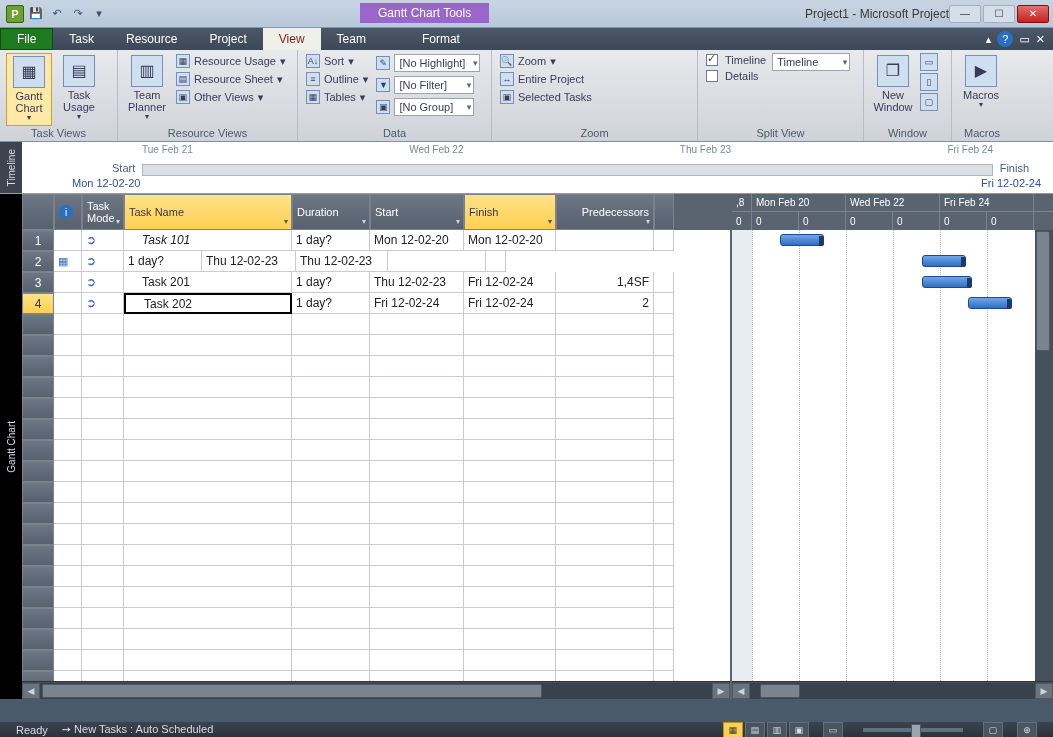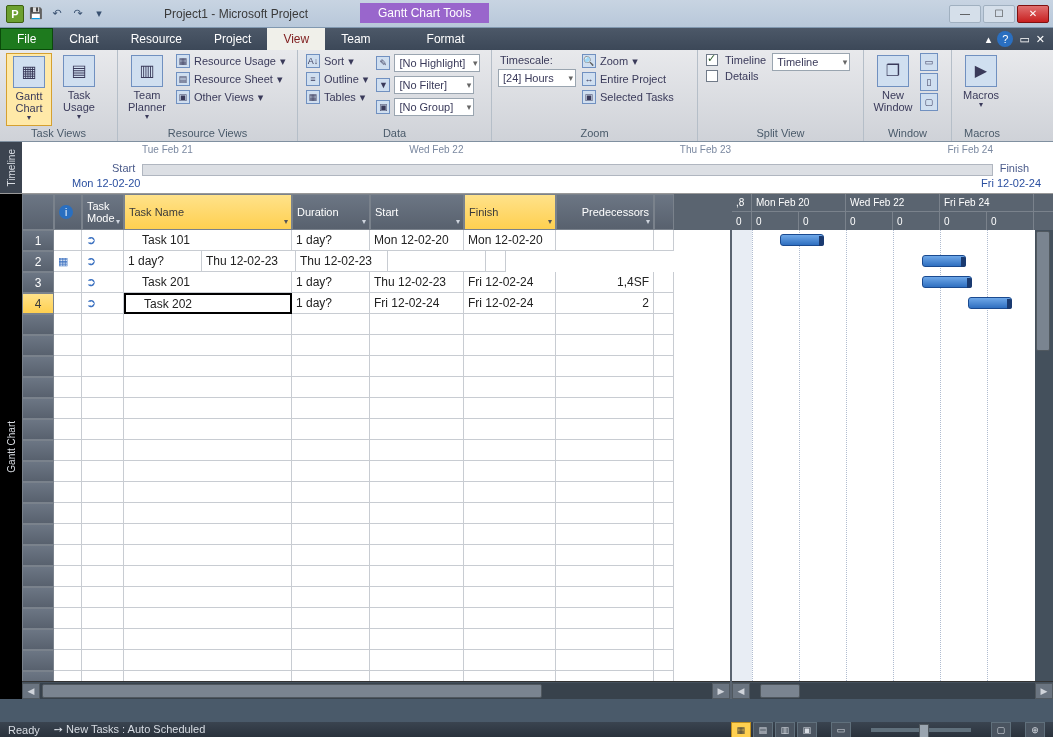--- a/index.html
+++ b/index.html
@@ -3,21 +3,21 @@
 <meta charset="utf-8">
 <style>
   * { box-sizing: border-box; margin: 0; padding: 0; font-family: "Segoe UI", Tahoma, sans-serif; }
   body { width: 1053px; height: 737px; background: #4a5a6a; overflow: hidden; position: relative; }
 
   
   .titlebar { height: 28px; background: linear-gradient(#c8d4e2,#b8c8da); display: flex; align-items: center; font-size: 12px; color: #3a3a3a; border-bottom:1px solid #8098b0;}
   .qat { display:flex; align-items:center; gap:3px; padding:0 6px;}
   .p-icon { width:18px;height:18px;background:#6ca030;border:1px solid #3c6010;color:#fff;font-weight:bold;font-size:11px;display:flex;align-items:center;justify-content:center;border-radius:2px;}
   .qat-btn { width:18px;height:18px;display:flex;align-items:center;justify-content:center;color:#385070;font-size:11px;cursor:pointer;}
-  .title-text { flex:1; text-align:left; padding-left:50px;}
+  .title-text { flex:1; text-align:right; padding-left:50px;}
   .tools-tab { background:#9966cc; color:#fff; padding:3px 18px; font-size:12px; position:absolute; left:360px; top:3px;}
   .win-btns { display:flex; gap:2px; padding-right:4px;}
   .win-btn { width:32px; height:18px; background:#d5dfea; border:1px solid #a0b0c0; display:flex;align-items:center;justify-content:center;font-size:10px;cursor:pointer;border-radius:2px;}
   .win-btn.close{background:linear-gradient(#e07070,#c82020);color:#fff;border-color:#801010;}
 
   
   .menutabs { height:22px; background:linear-gradient(#4c5868,#3c4858); display:flex; align-items:stretch; font-size:12px; color:#fff;}
   .menutab { padding:3px 16px; cursor:pointer; display:flex;align-items:center;}
   .menutab.file { background:#1e7a1e; border:1px solid #0a4a0a;}
   .menutab.active { background:#f0f0ea; color:#7f1d1d;}
@@ -96,21 +96,21 @@
   .gh-cell{border-right:1px solid #7a828c;display:flex;align-items:center;padding:0 4px;}
   .gantt-body{flex:1;position:relative;background:#fff;overflow:hidden;}
   .gantt-alt{position:absolute;top:0;bottom:0;background:#e8edf4;}
   .gantt-vline{position:absolute;top:0;bottom:0;border-right:1px dotted #b0bcd0;}
   .bar{position:absolute;height:12px;background:linear-gradient(#6fa8e8,#2f6fc0);border:1px solid #1a4a90;border-radius:3px;}
   .bar::after{content:"";position:absolute;right:-1px;top:1px;width:5px;height:10px;background:#1a3a70;border-radius:0 2px 2px 0;}
   .vscroll{width:18px;background:#44505c;position:absolute;right:0;top:36px;bottom:18px;}
   .vs-thumb{width:14px;background:#7a8490;border:1px solid #50585f;margin:1px;border-radius:2px;}
 
   
-  .statusbar{position:absolute;bottom:0;left:0;right:0;height:15px;background:linear-gradient(#3a4450,#2a323c);color:#d8dde4;font-size:11px;display:flex;align-items:center;padding:0 8px;gap:14px;}
+  .statusbar{position:absolute;bottom:0;left:0;right:0;height:15px;background:linear-gradient(#3a4450,#2a323c);color:#d8dde4;font-size:11px;display:flex;align-items:center;padding:0 16px;gap:14px;}
   .statusbar .views{margin-left:auto;display:flex;gap:2px;}
   .sv-btn{width:20px;height:16px;background:#4a5460;border:1px solid #60707c;cursor:pointer;display:flex;align-items:center;justify-content:center;font-size:9px;}
   .sv-btn.on{background:#ffd050;border-color:#c09020;color:#3a3a3a;}
   .zoom-slider{width:100px;height:4px;background:#60707c;position:relative;margin:0 6px;}
   .zoom-slider::after{content:"";position:absolute;left:48px;top:-4px;width:8px;height:12px;background:#9aa5b0;border:1px solid #50585f;}
 </style>
 </head>
 <body>
 
 <div class="titlebar">
@@ -125,21 +125,21 @@
   <div class="tools-tab">Gantt Chart Tools</div>
   <div class="win-btns">
     <div class="win-btn">—</div>
     <div class="win-btn">☐</div>
     <div class="win-btn close">✕</div>
   </div>
 </div>
 
 <div class="menutabs">
   <div class="menutab file">File</div>
-  <div class="menutab">Chart</div>
+  <div class="menutab">Task</div>
   <div class="menutab">Resource</div>
   <div class="menutab">Project</div>
   <div class="menutab active">View</div>
   <div class="menutab">Team</div>
   <div class="menutab" style="margin-left:24px;">Format</div>
   <div class="right-ctrls">
     <span>▴</span>
     <div class="help-ic">?</div>
     <span>▭</span>
     <span>✕</span>
@@ -200,24 +200,20 @@
             <div class="dd-combo">[No Group]</div>
           </div>
       </div>
     </div>
     <div class="rgroup-label">Data</div>
   </div>
 
   <div class="rgroup" style="width:206px">
     <div class="rgroup-body">
       <div class="stack">
-        <div class="stack-item">Timescale:</div>
-        <div class="dd-combo" style="min-width:78px">[24] Hours</div>
-      </div>
-      <div class="stack">
         <div class="stack-item"><span class="si-ic">🔍</span><span>Zoom</span> ▾</div>
         <div class="stack-item">
             <span class="si-ic">↔</span>
             <span>Entire Project</span>
           </div>
         <div class="stack-item">
             <span class="si-ic">▣</span>
             <span>Selected Tasks</span>
           </div>
       </div>
@@ -327,21 +323,21 @@
         </div>
       <div class="hcell extra-col"></div>
     </div>
     <div class="sheet-body" id="sheet-body">
         <div class="srow">
           <div class="scell rownum-col rownum">1</div>
           <div class="scell ind-col "></div>
           <div class="scell mode-col ">
             <span class="mode-ic">➲</span>
           </div>
-          <div class="scell name-col " style="padding-left: 18px;">Task 101</div>
+          <div class="scell name-col " style="padding-left: 18px; font-style: italic;">Task 101</div>
           <div class="scell dur-col ">1 day?</div>
           <div class="scell start-col ">Mon 12-02-20</div>
           <div class="scell finish-col ">Mon 12-02-20</div>
           <div class="scell pred-col "></div>
           <div class="scell extra-col "></div>
         </div>
         <div class="srow">
           <div class="scell rownum-col rownum">2</div>
           <div class="scell ind-col ">
             <span class="ind-ic">▦</span>

